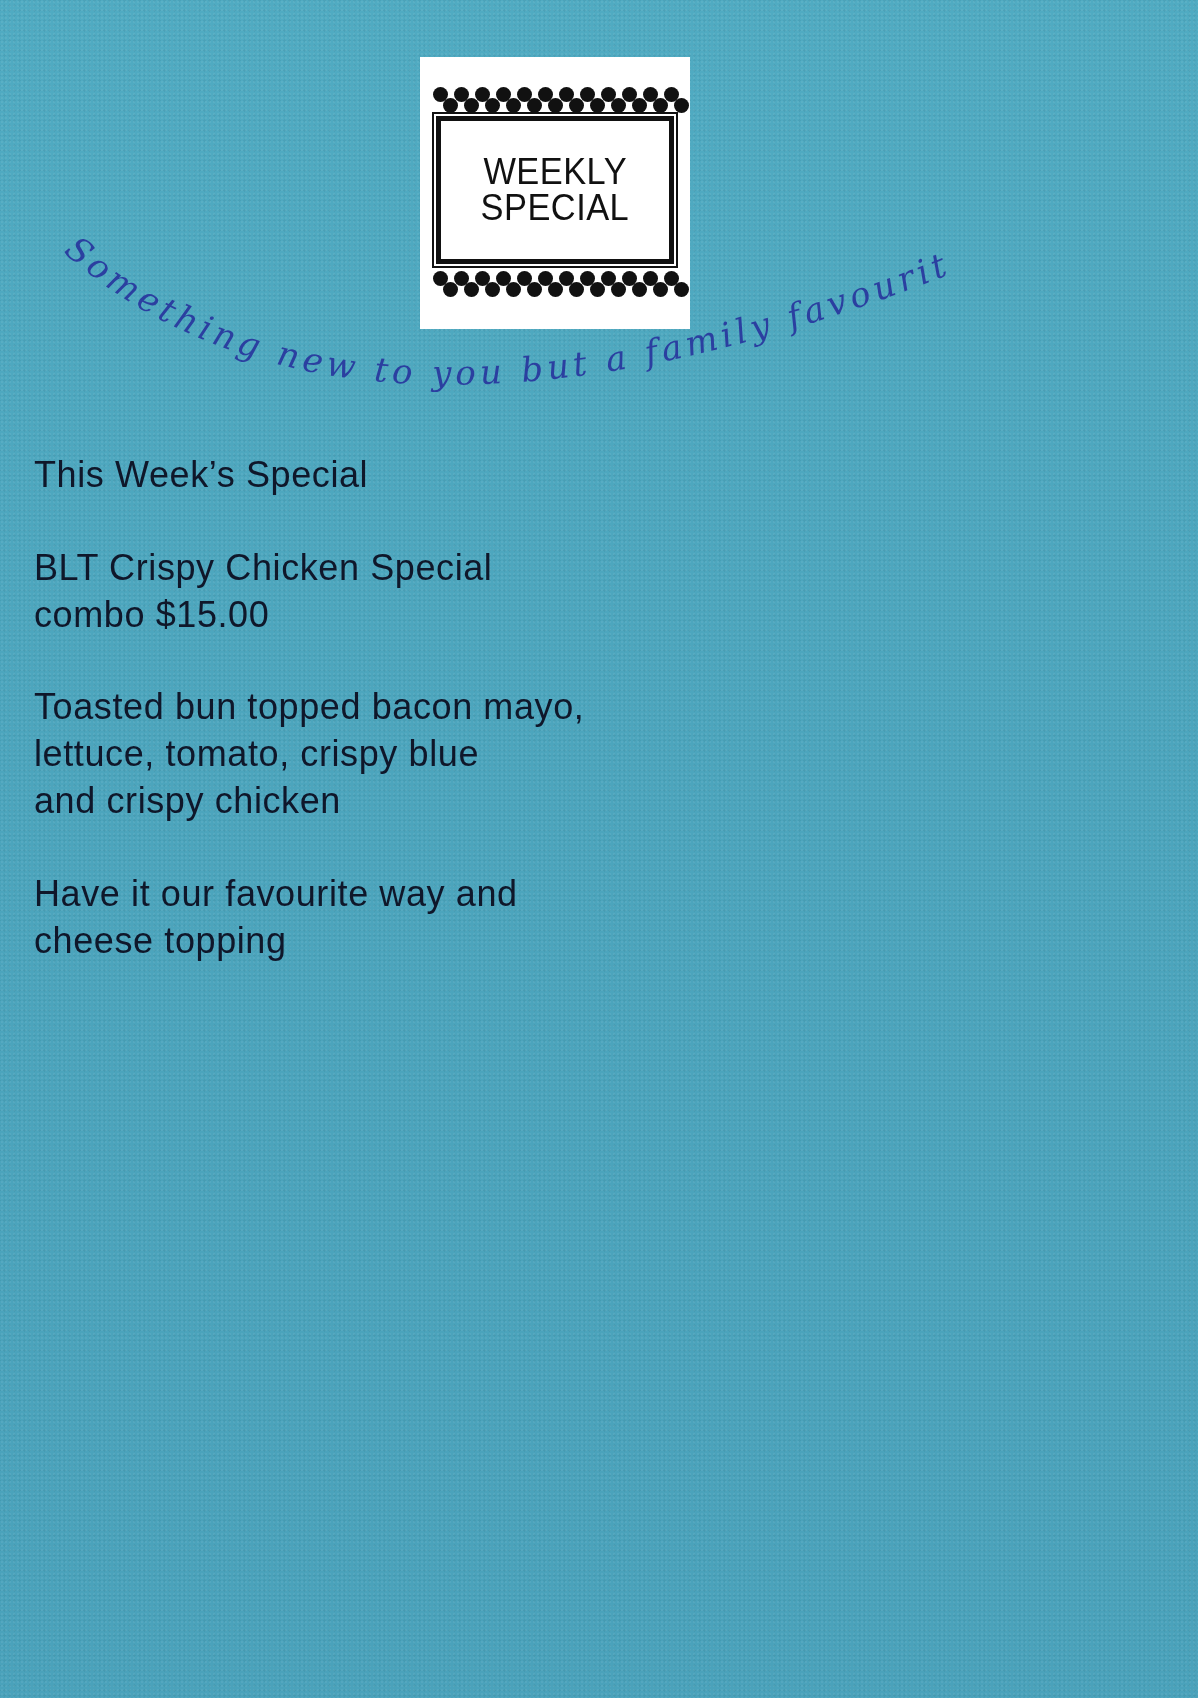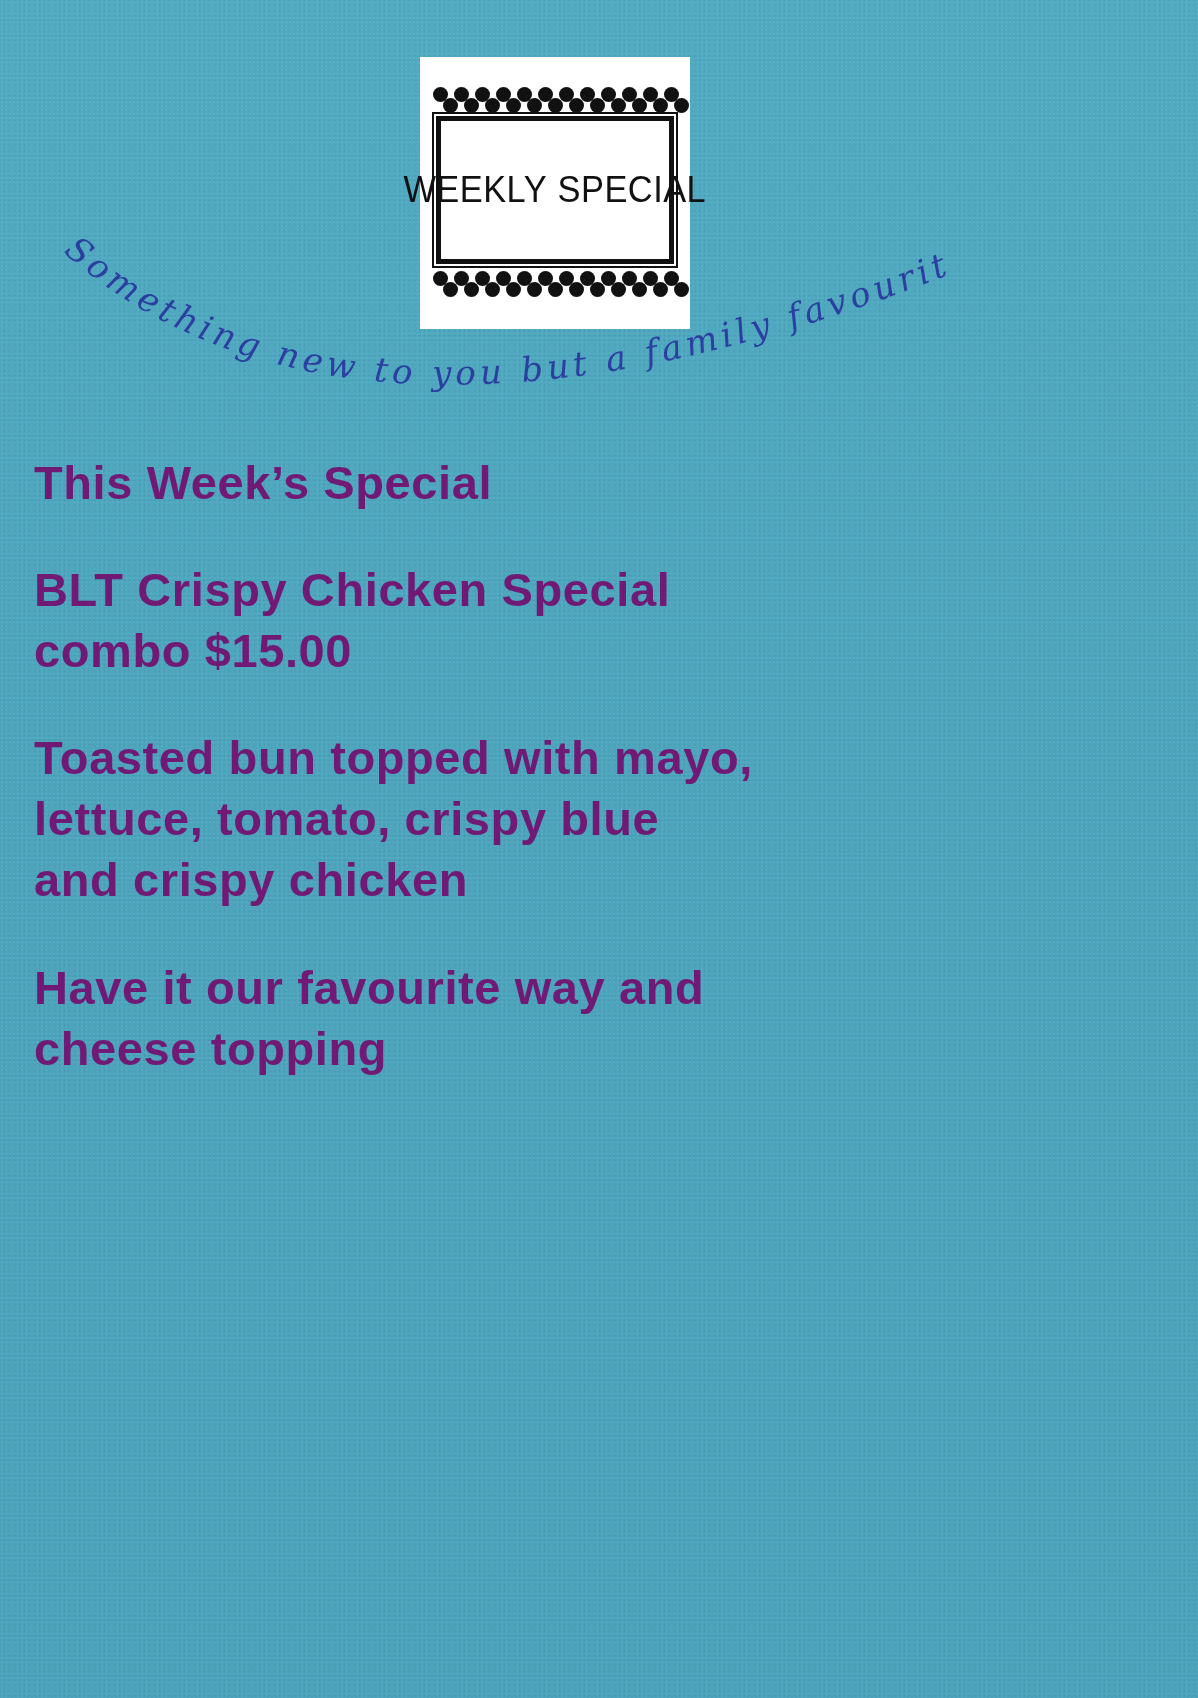--- a/index.html
+++ b/index.html
@@ -34,21 +34,21 @@
   #dots-top-a{top:30px;}
   #dots-top-b{top:41px;}
   #dots-bot-a{top:214px;}
   #dots-bot-b{top:225px;}
 
   #badge-frame{
     position:absolute;left:16px;top:59px;width:238px;height:148px;
     border:5px solid #111111;
     outline:2px solid #111111;outline-offset:2px;
     box-sizing:border-box;
-    display:flex;align-items:center;justify-content:center;
+    display:flex;flex-direction:column;align-items:center;justify-content:center;
   }
   #badge-frame span{
     display:block;color:#111111;
     font-family:"Liberation Sans", sans-serif;
     font-size:37px;line-height:0.96;font-weight:400;
     letter-spacing:.5px;
     transform:scaleX(.93);transform-origin:center;
     white-space:nowrap;
   }
 
@@ -61,24 +61,24 @@
     fill:#2b3fa0;
     font-family:"DejaVu Serif", serif;
     font-size:34px;
     font-style:italic;
     letter-spacing:4.5px;
   }
 
   
   #copy{
     position:absolute;left:34px;top:452px;width:1000px;
-    color:#701a75;
+    color:#0f172a;
     font-family:"Liberation Sans", sans-serif;
-    font-weight:700;
-    font-size:47px;
+    font-weight:400;
+    font-size:36px;
     line-height:1.30;
     letter-spacing:.6px;
   }
   #copy .blk{margin:0 0 46px 0;}
   #copy .blk:last-child{margin-bottom:3px;}
   #copy .ln{display:block;white-space:pre;}
 </style>
 </head>
 <body>
 
@@ -160,21 +160,21 @@
 
 <div id="copy">
     <div class="blk">
       <span class="ln">This Week’s Special</span>
     </div>
     <div class="blk">
       <span class="ln">BLT Crispy Chicken Special</span>
       <span class="ln">combo $15.00</span>
     </div>
     <div class="blk">
-      <span class="ln">Toasted bun topped with mayo,</span>
+      <span class="ln">Toasted bun topped bacon mayo,</span>
       <span class="ln">lettuce, tomato, crispy blue</span>
       <span class="ln">and crispy chicken</span>
     </div>
     <div class="blk">
       <span class="ln">Have it our favourite way and</span>
       <span class="ln">cheese topping</span>
     </div>
   </div>
 
 </body></html>

